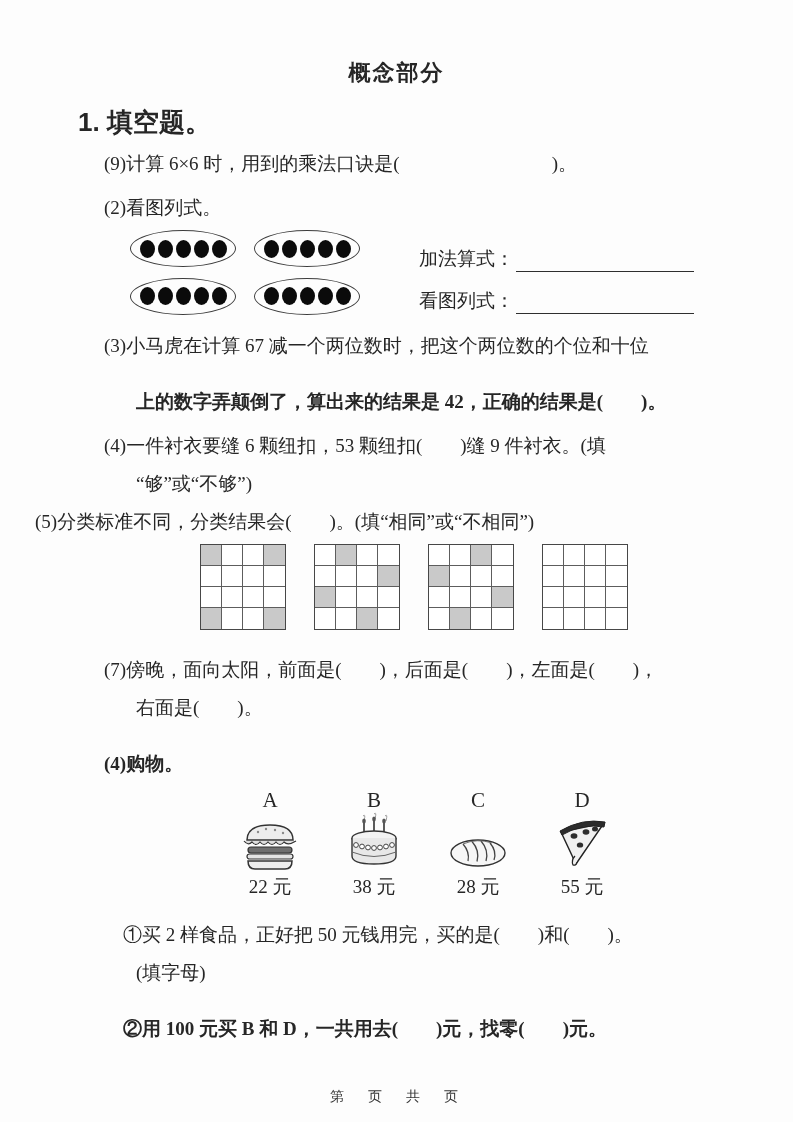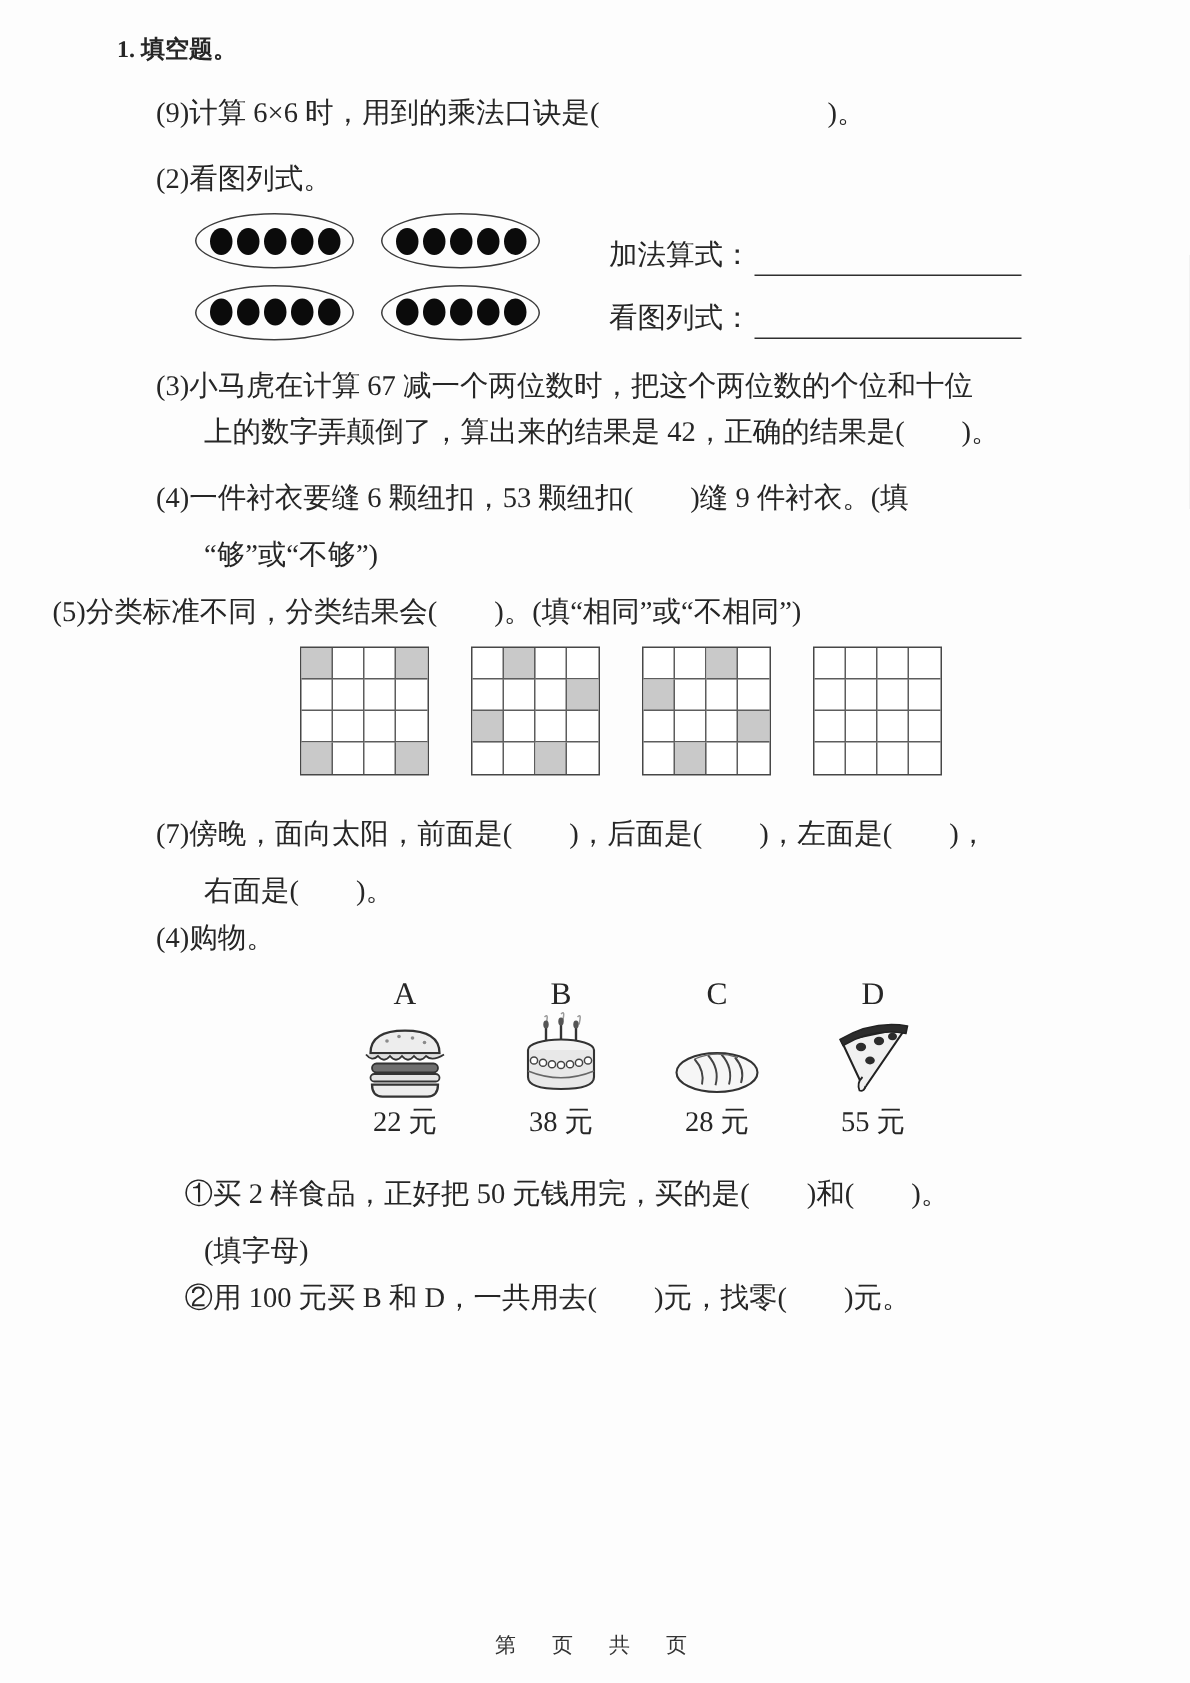--- a/index.html
+++ b/index.html
@@ -16,41 +16,41 @@
     padding-top:58px;
     text-align:center;
     font-family:"Liberation Sans","DejaVu Sans",sans-serif;
     font-weight:bold;
     font-size:22px;
     line-height:30px;
     letter-spacing:2px;
   }
   .section-heading {
     margin:20px 0 0 78px;
-    font-family:Liberation Serif, serif;
+    font-family:Liberation Sans, sans-serif;
     font-weight:bold;
-    font-size:16px;
+    font-size:26px;
     line-height:28px;
   }
   .q-line {
     margin-left:104px;
     font-size:19px;
     line-height:28px;
     white-space:nowrap;
   }
   .q-line.cont { margin-left:136px; }
   .mt14 { margin-top:14px; }
   .mt16 { margin-top:16px; }
-  .mt12 { margin-top:3px; }
+  .mt12 { margin-top:28px;font-weight:bold; }
   .mt10 { margin-top:10px;margin-left:35px; }
   .mt22 { margin-top:22px; }
   .mt26 { margin-top:26px; }
 
   
-  .q2-graphic { display:flex; margin:8px 0 0 130px; height:86px; }
+  .q2-graphic { display:flex; margin:8px 0 0 130px; height:86px;gap:13px; }
   .oval-grid {
     display:grid;
     grid-template-columns:repeat(2,106px);
     column-gap:18px; row-gap:9px;
   }
   .dot-oval {
     width:106px; height:37px;
     border:1.5px solid #3c3c3c;
     border-radius:50%;
     box-sizing:border-box;
@@ -99,20 +99,21 @@
     font-size:14px;
     letter-spacing:5px;
     color:#333;
   }
 </style>
 </head>
 <body>
 
 <div class="page">
 
+  <div class="doc-title">概念部分</div>
 
   <div class="section-heading">1. 填空题。</div>
 
   <div class="q-line mt14">(9)计算 6×6 时，用到的乘法口诀是(　　　　　　　　)。</div>
 
   <div class="q-line mt16">(2)看图列式。</div>
 
   <div class="q2-graphic">
     <div class="oval-grid">
       <div class="dot-oval">

